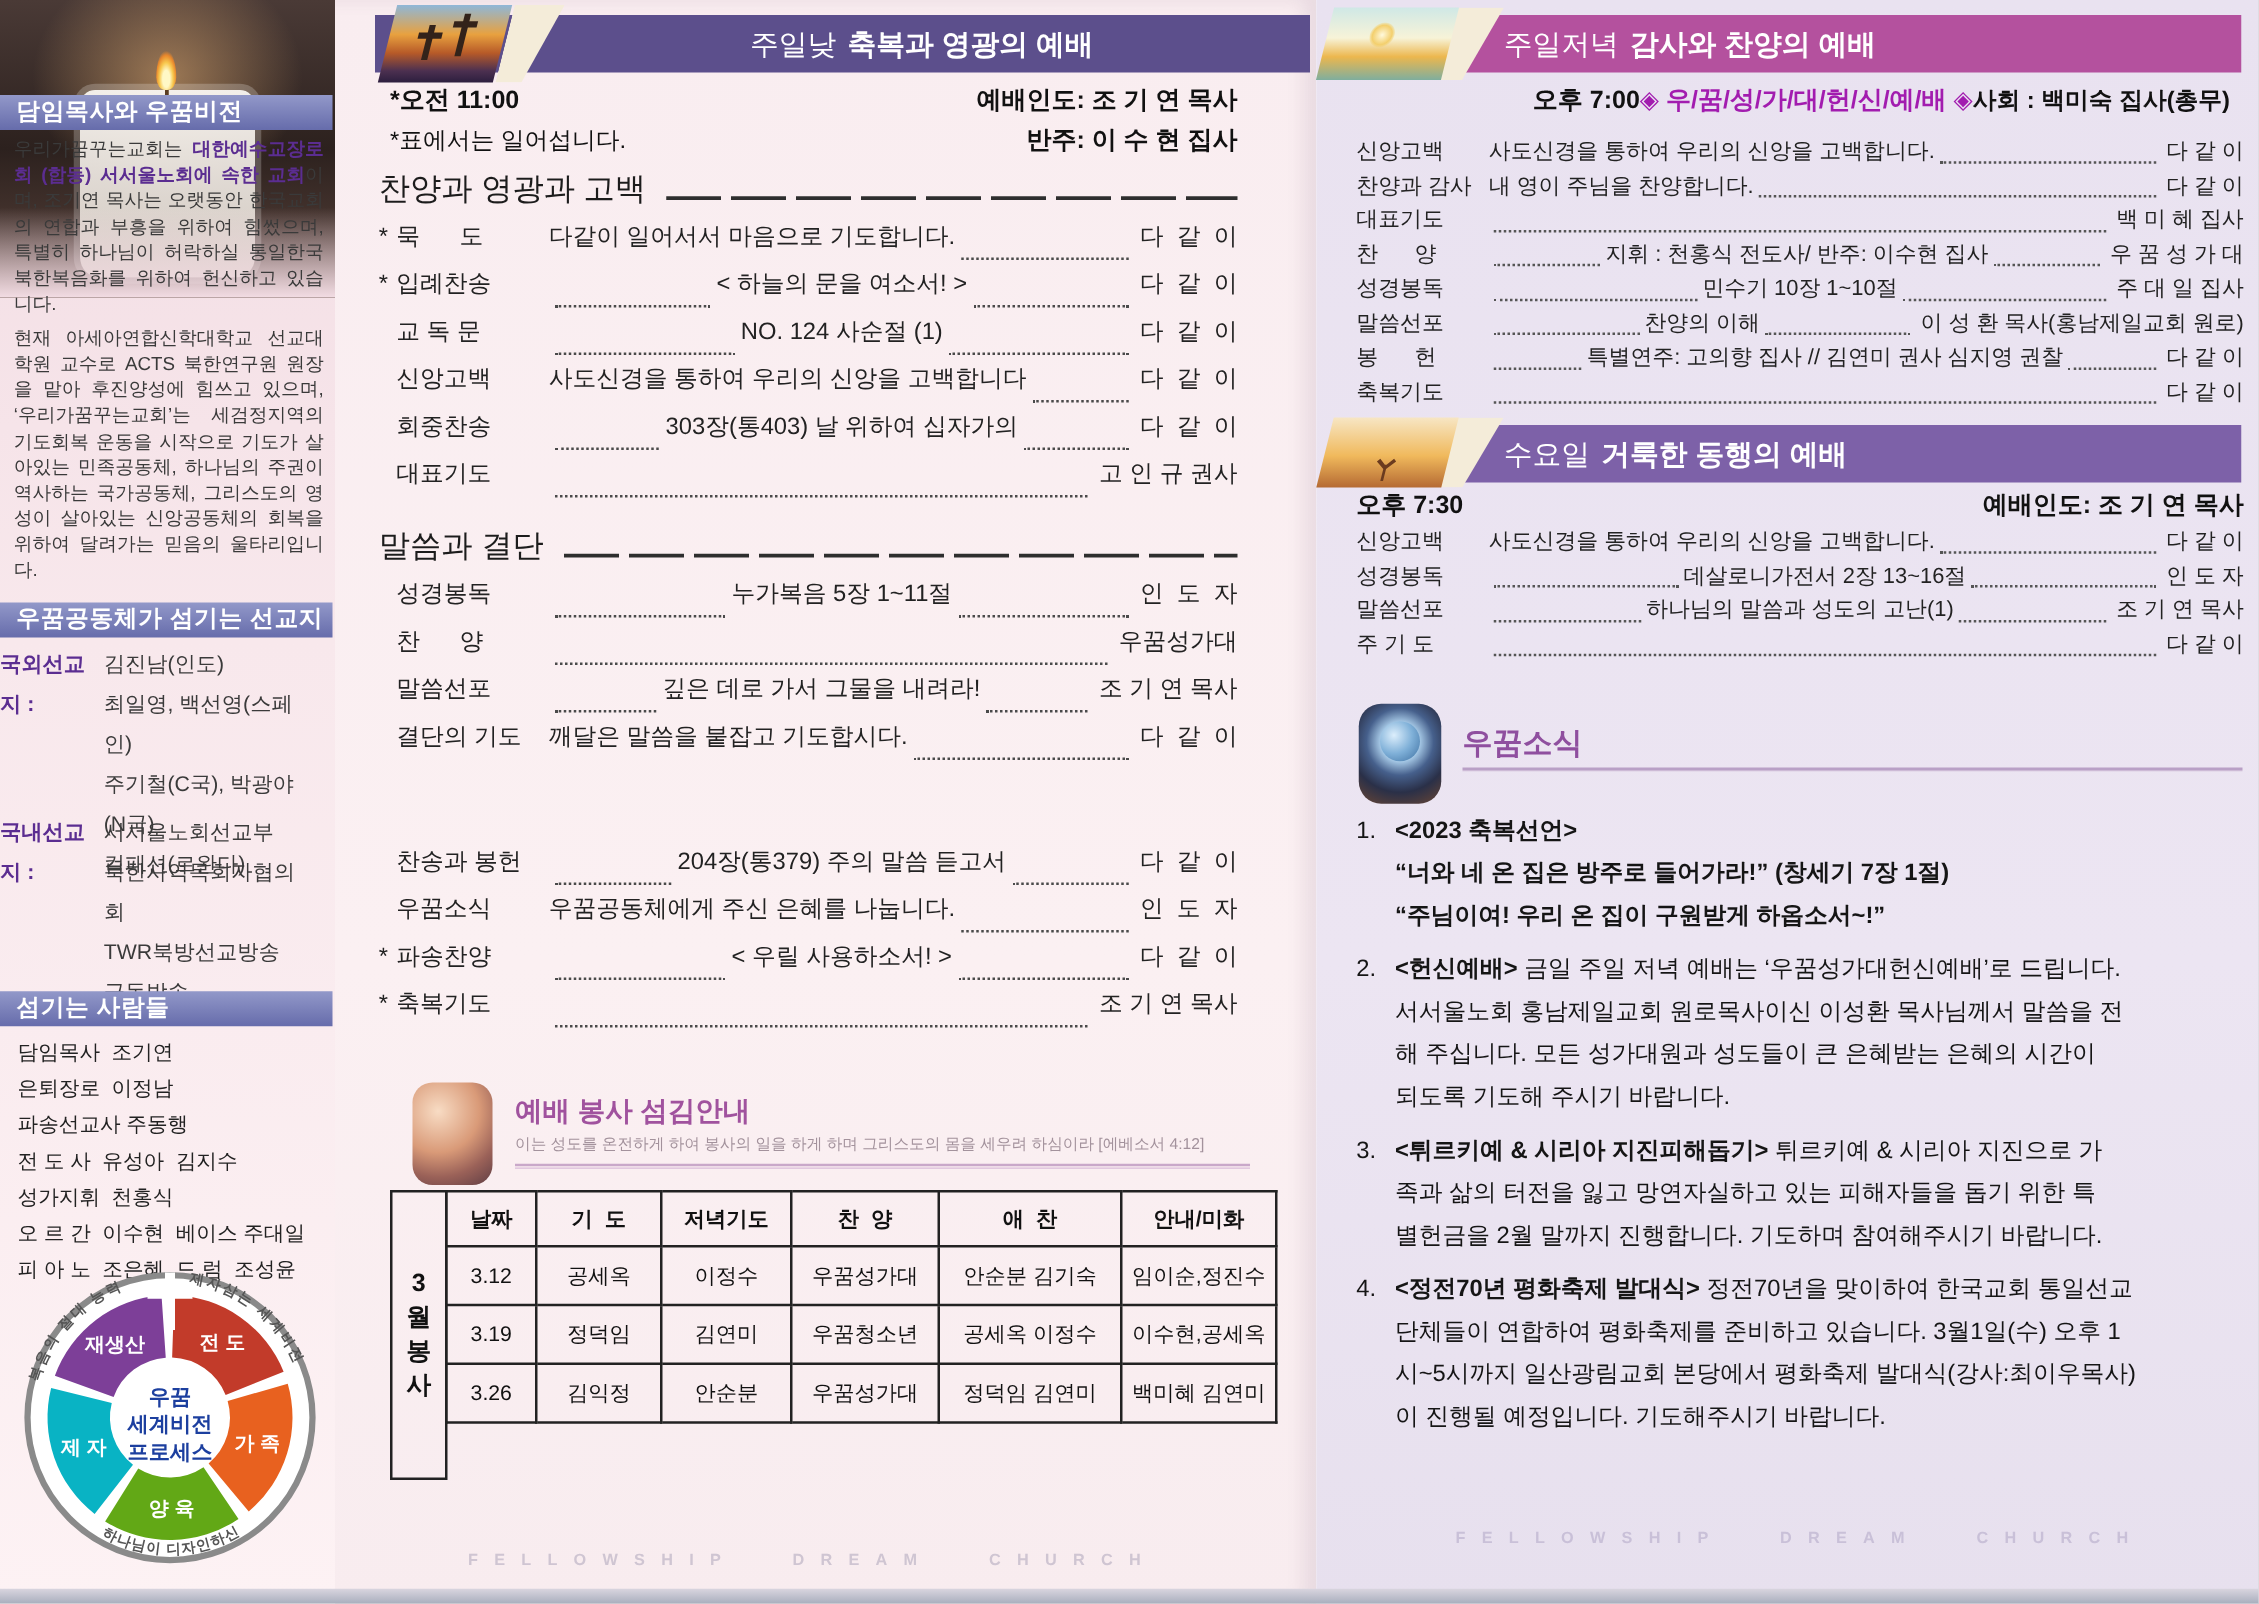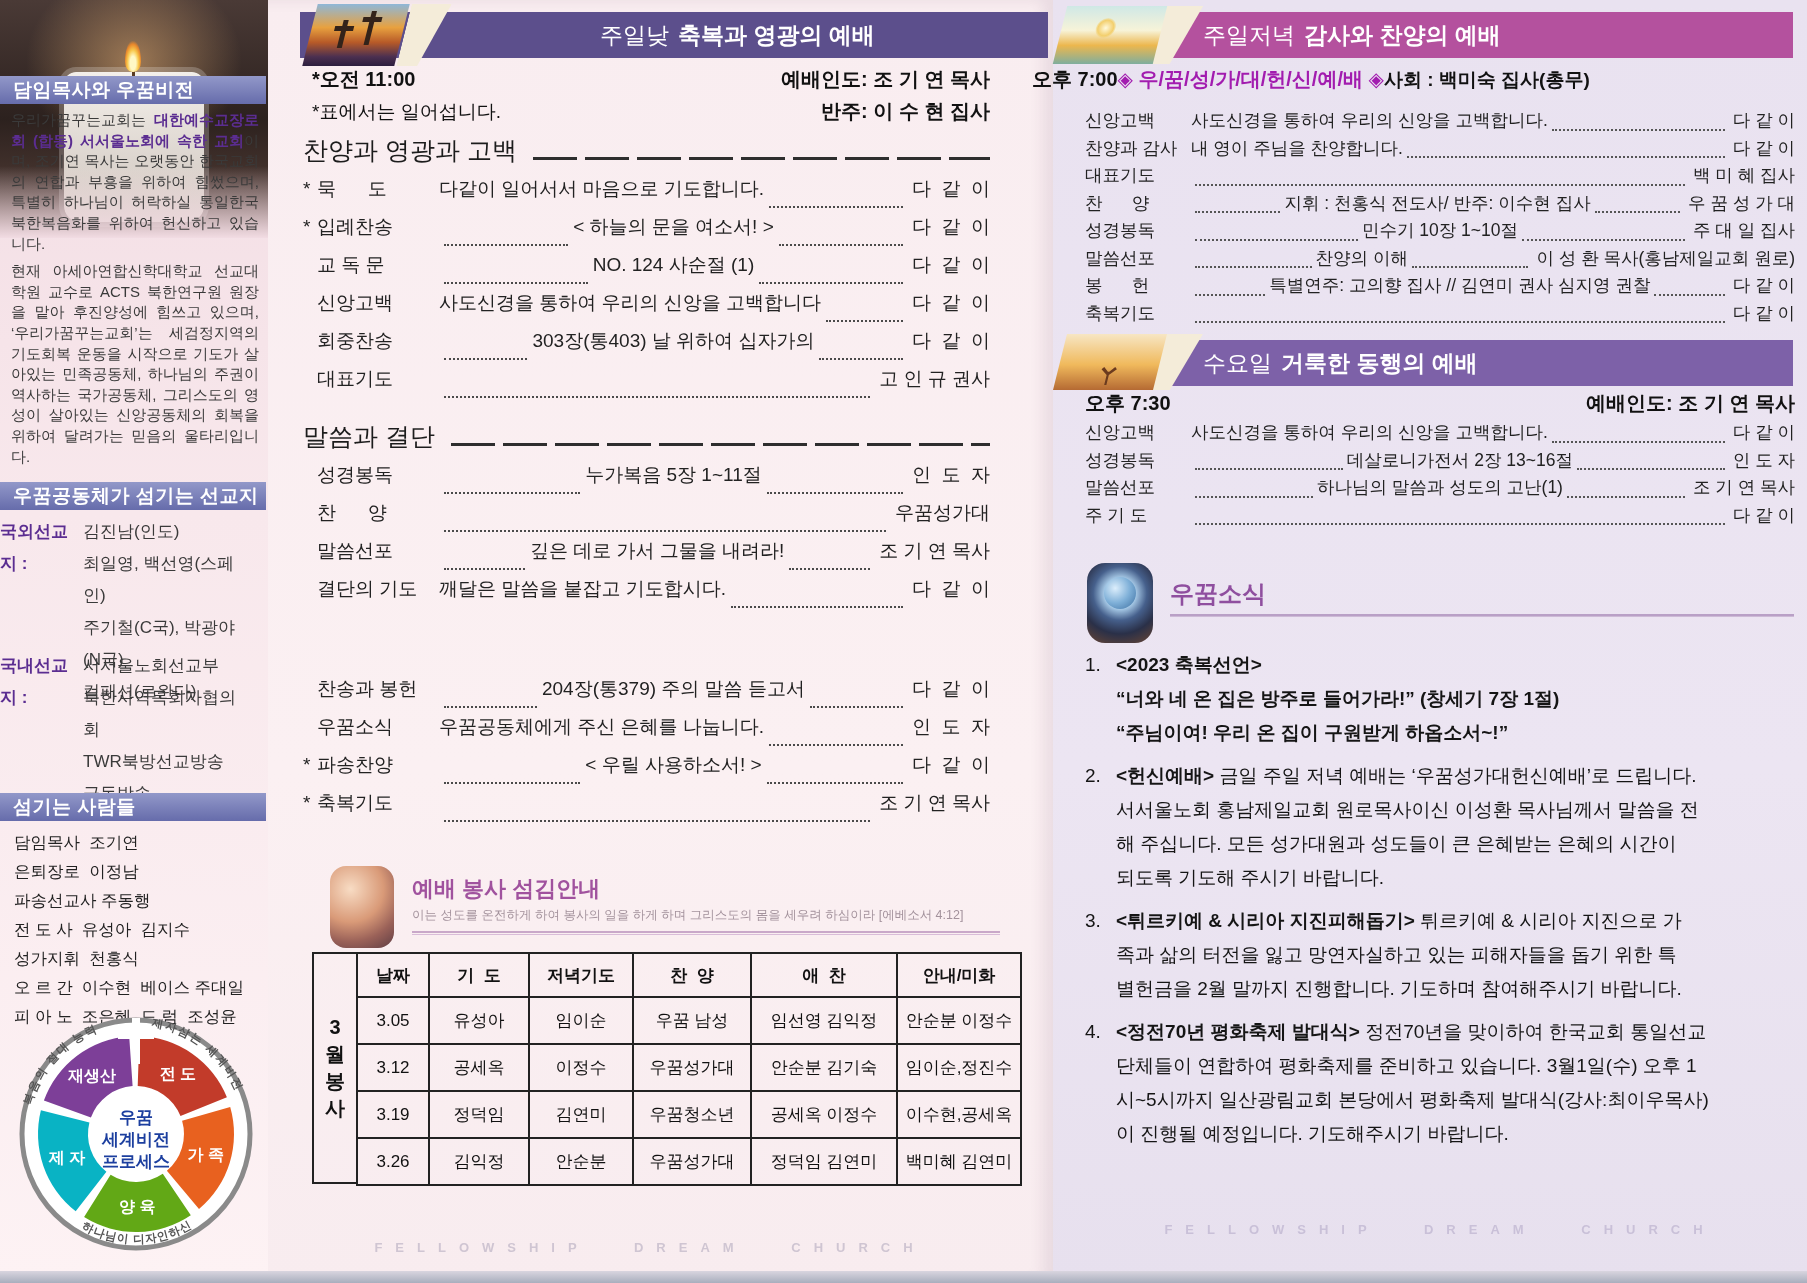--- a/index.html
+++ b/index.html
@@ -98,21 +98,21 @@
   .wrow .wcontent{white-space:pre}
   .wrow .wperson{white-space:pre;margin-left:4px;flex:none}
 
   
   .erows{position:absolute;left:1085px;width:710px}
   .erows .wrow{height:27.5px;font-size:17.5px}
   .erows .wrow .wlabel{width:106px}
   .erows .wrow .dots{margin:0 4px 5px;border-bottom:2px dotted #555}
   .erows.ev{top:108px}
   .erows.wd{top:420px}
-  .einfo{position:absolute;left:1032px;top:66px;width:710px;display:flex;justify-content:flex-start;align-items:baseline}
+  .einfo{position:absolute;left:1074px;top:66px;width:710px;display:flex;justify-content:flex-end;align-items:baseline}
   .einfo .time{font-size:20px;font-weight:bold;color:#111}
   .einfo .special{font-size:20px;font-weight:bold;color:#a21caf}
   .einfo .mc{font-size:19px;font-weight:bold;color:#111}
   .winfo{position:absolute;left:1085px;top:390px;width:710px;display:flex;justify-content:space-between;align-items:baseline}
   .winfo .time{font-size:20px;font-weight:bold;color:#111}
   .winfo .leader{font-size:20px;font-weight:bold;color:#111}
 
   
   .serve-icon{position:absolute;left:330px;top:866px;width:64px;height:82px;border-radius:16px;
     background:radial-gradient(circle at 32% 28%,#f8dcc4,#d99a78 45%,#9a6158 72%,#5f3d44)}
@@ -414,28 +414,20 @@
         <th class="c0">날짜</th>
         <th class="c1">기  도</th>
         <th class="c2">저녁기도</th>
         <th class="c3">찬  양</th>
         <th class="c4">애  찬</th>
         <th class="c5">안내/미화</th>
       </tr>
     </thead>
     <tbody>
 
-        <tr>
-          <td class="c0">3.05</td>
-          <td class="c1">유성아</td>
-          <td class="c2">임이순</td>
-          <td class="c3">우꿈 남성</td>
-          <td class="c4">임선영 김익정</td>
-          <td class="c5">안순분 이정수</td>
-        </tr>
 
         <tr>
           <td class="c0">3.12</td>
           <td class="c1">공세옥</td>
           <td class="c2">이정수</td>
           <td class="c3">우꿈성가대</td>
           <td class="c4">안순분 김기숙</td>
           <td class="c5">임이순,정진수</td>
         </tr>
 

